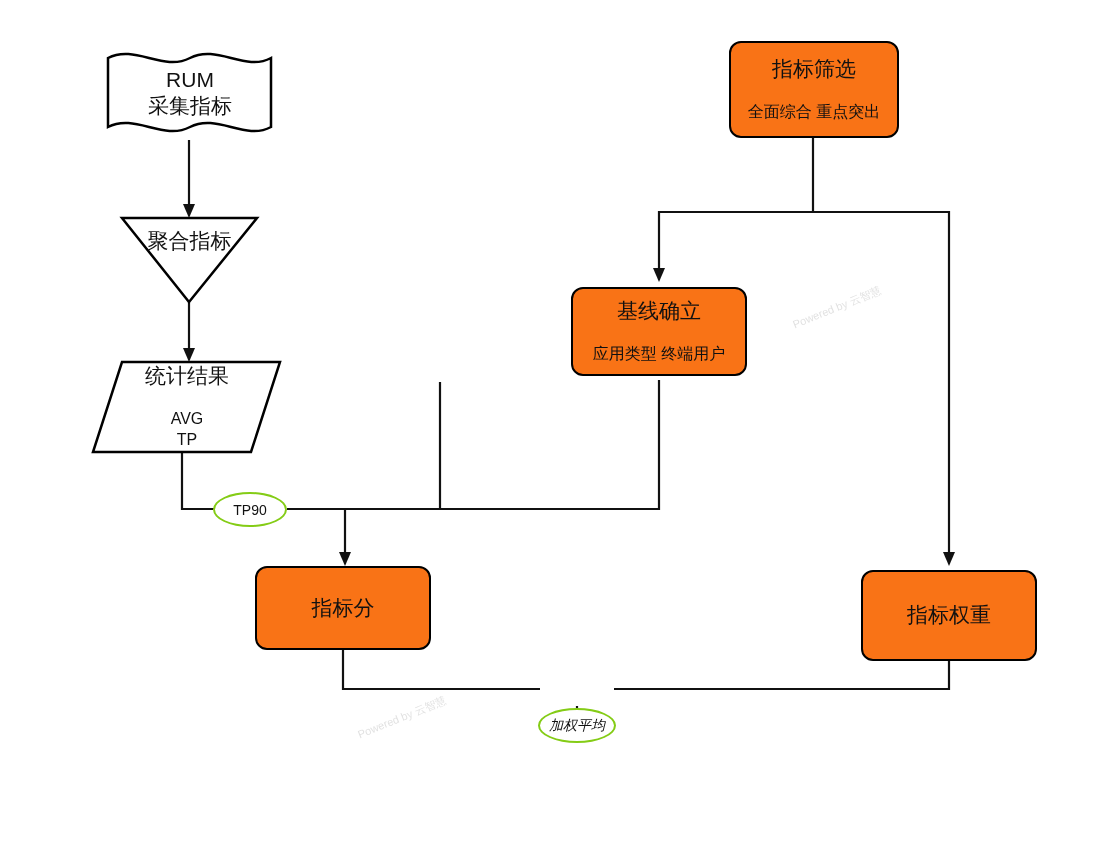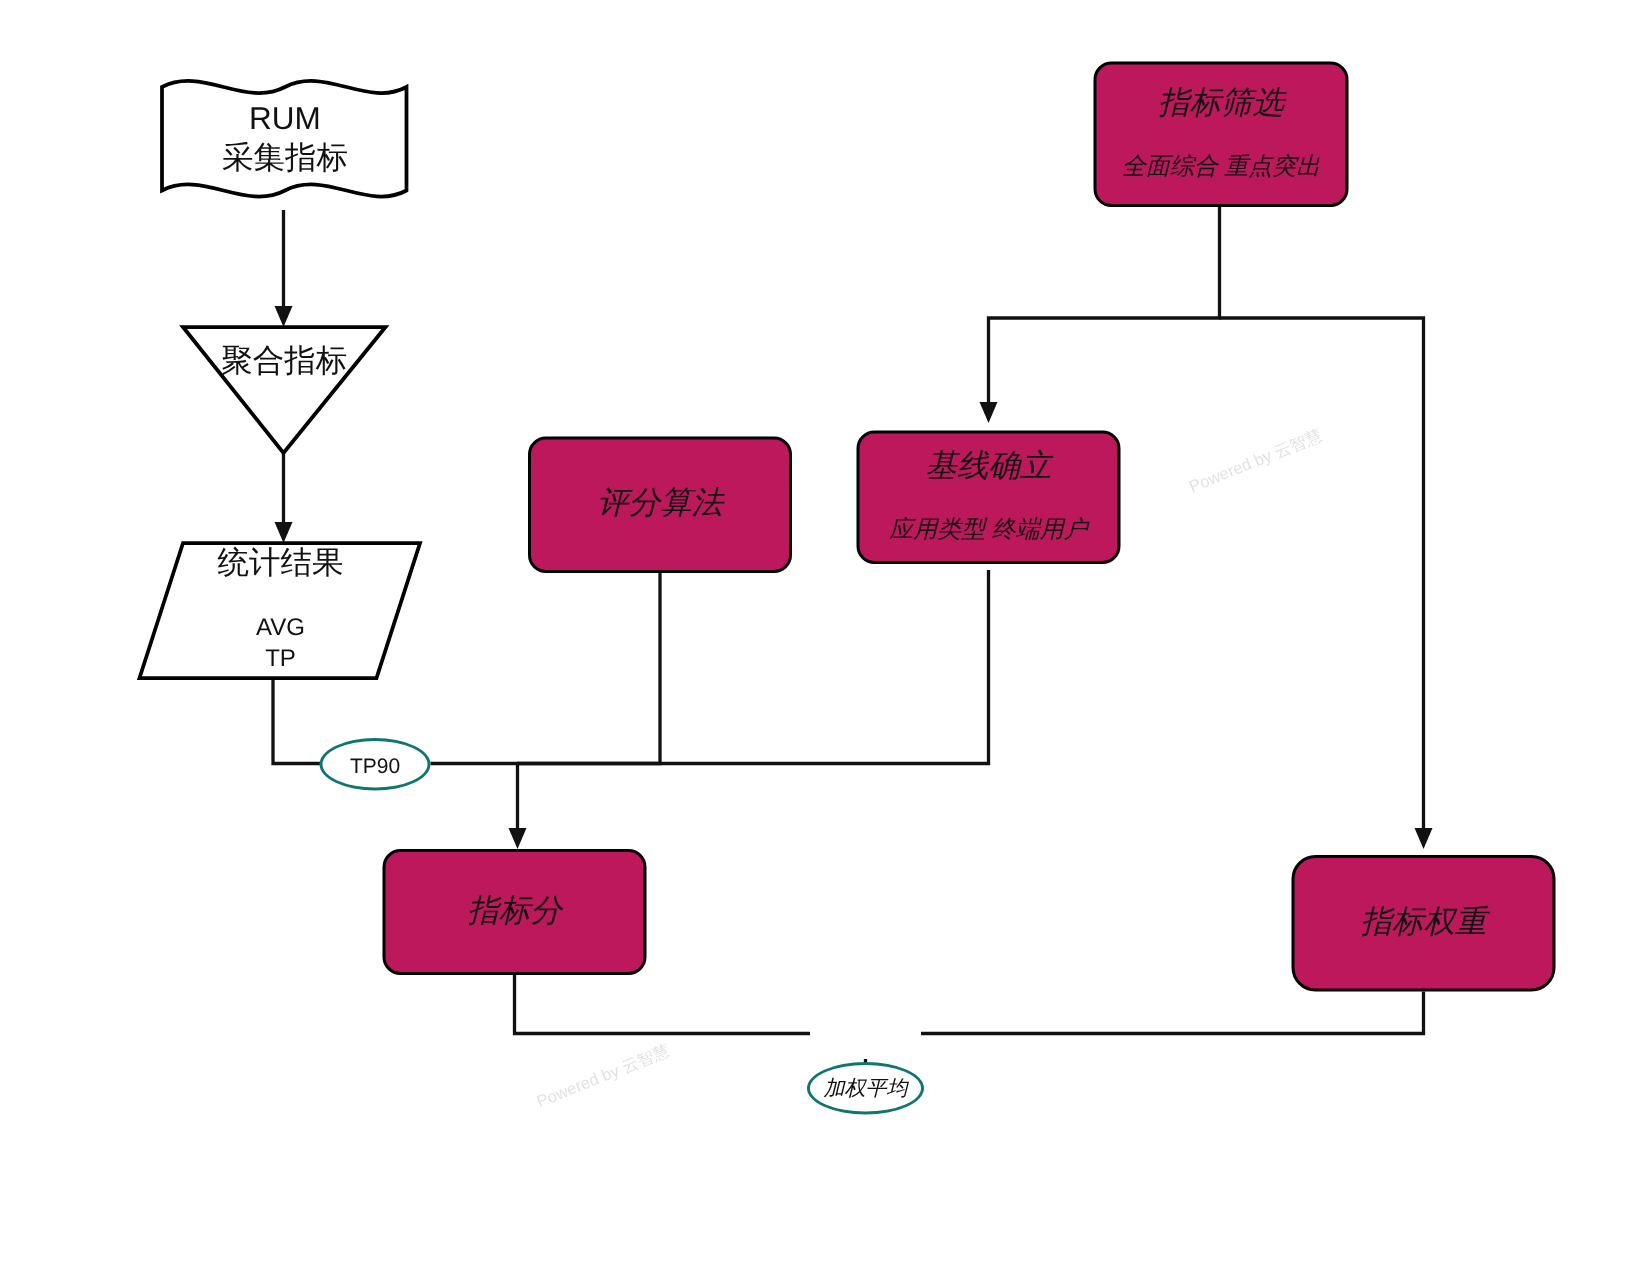--- a/index.html
+++ b/index.html
@@ -37,41 +37,40 @@
     font-size: 16px;
     line-height: 1.3;
     margin-top: 20px;
     white-space: pre-line;
   }
 
   
   .rrect {
     border: 2.5px solid #000;
     border-radius: 12px;
-    background: #be185d;
-    font-style: italic;
+    background: #f97316;
   }
 
   
   .shape-svg {
     position: absolute;
     left: 0;
     top: 0;
     overflow: visible;
   }
   .shape-svg path, .shape-svg polygon, .shape-svg ellipse {
     fill: #ffffff;
     stroke: #000000;
     stroke-width: 2.5;
   }
 
   .label-oval {
     position: absolute;
     box-sizing: border-box;
-    border: 2px solid #0f766e;
+    border: 2px solid #84cc16;
     border-radius: 50%;
     background: #fff;
     display: flex;
     align-items: center;
     justify-content: center;
     font-size: 14px;
     color: #111;
     z-index: 5;
   }
 
@@ -154,39 +153,36 @@
   <div class="node" style="left:122px; top:218px; width:135px; height:46px;">
     <div class="title">聚合指标</div>
   </div>
 
   <div class="node" style="left:103px; top:366px; width:168px; height:82px;">
     <div class="title">统计结果</div>
     <div class="sub">AVG
 TP</div>
   </div>
 
-  <div class="node rrect" style="left:352px; top:291px; width:176px; height:91px;">
-    <div class="title">评分算法</div>
-  </div>
 
   <div class="node rrect" style="left:729px; top:41px; width:170px; height:97px;">
     <div class="title">指标筛选</div>
     <div class="sub">全面综合 重点突出</div>
   </div>
 
   <div class="node rrect" style="left:571px; top:287px; width:176px; height:89px;">
     <div class="title">基线确立</div>
     <div class="sub">应用类型 终端用户</div>
   </div>
 
   <div class="node rrect" style="left:255px; top:566px; width:176px; height:84px;">
     <div class="title">指标分</div>
   </div>
 
-  <div class="node rrect" style="left:861px; top:570px; width:176px; height:91px;border-radius:16px;">
+  <div class="node rrect" style="left:861px; top:570px; width:176px; height:91px;">
     <div class="title">指标权重</div>
   </div>
 
 
   <div class="label-oval" style="left:213px; top:492px; width:74px; height:35px;">
     <span>TP90</span>
   </div>
 
   <div class="label-oval" style="left:538px; top:708px; width:78px; height:35px;font-style:italic;">
     <span>加权平均</span>

